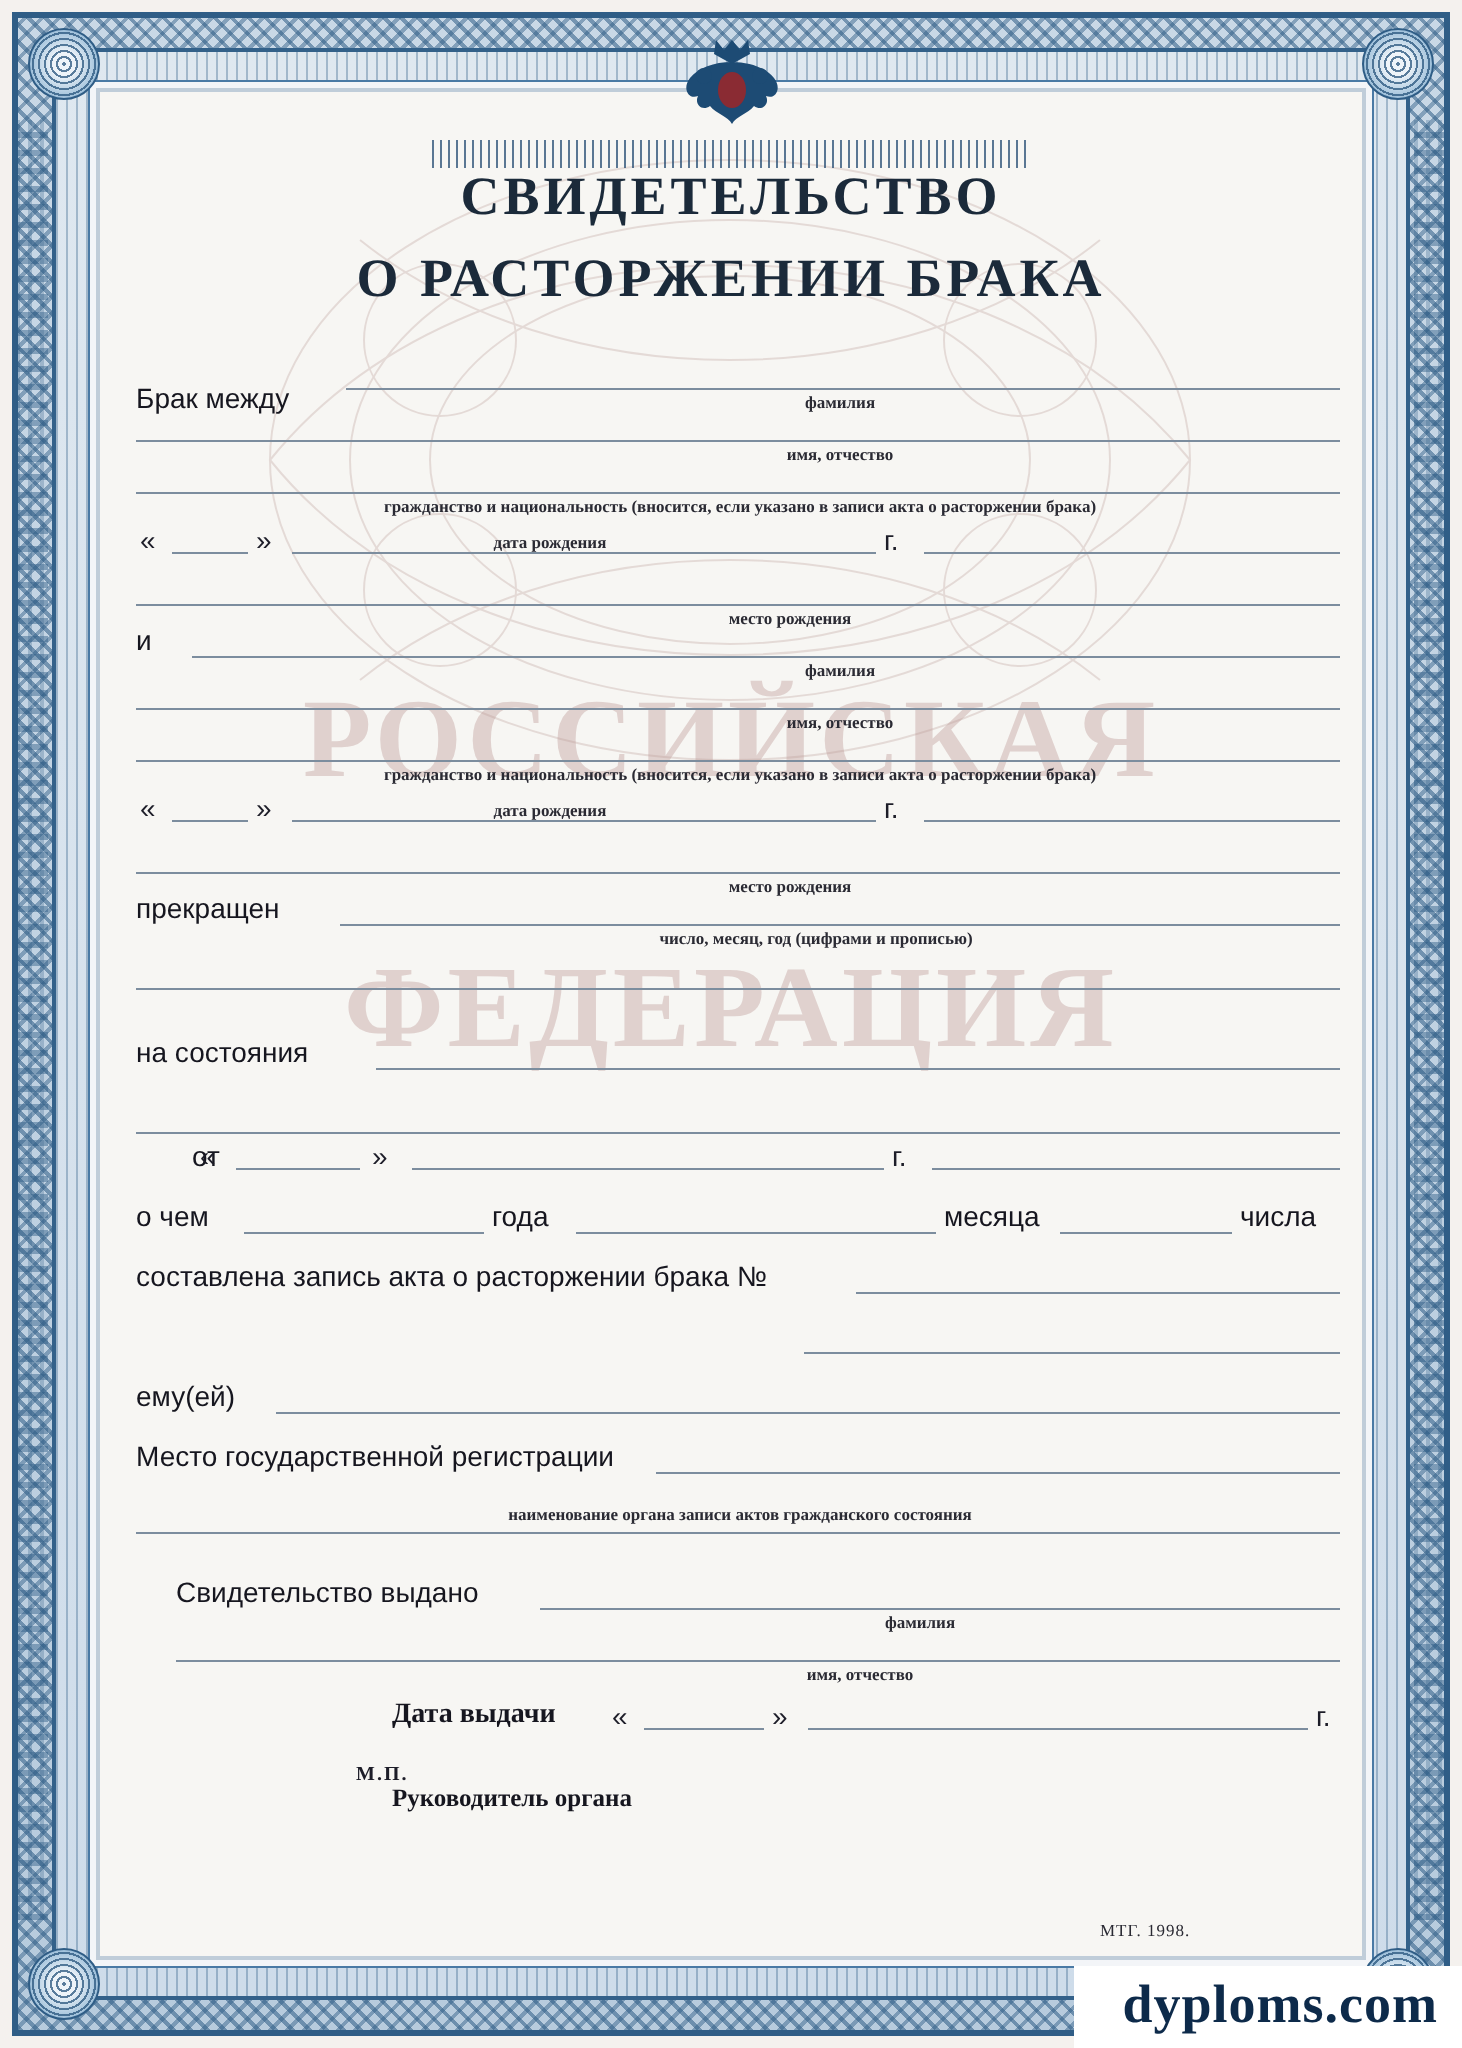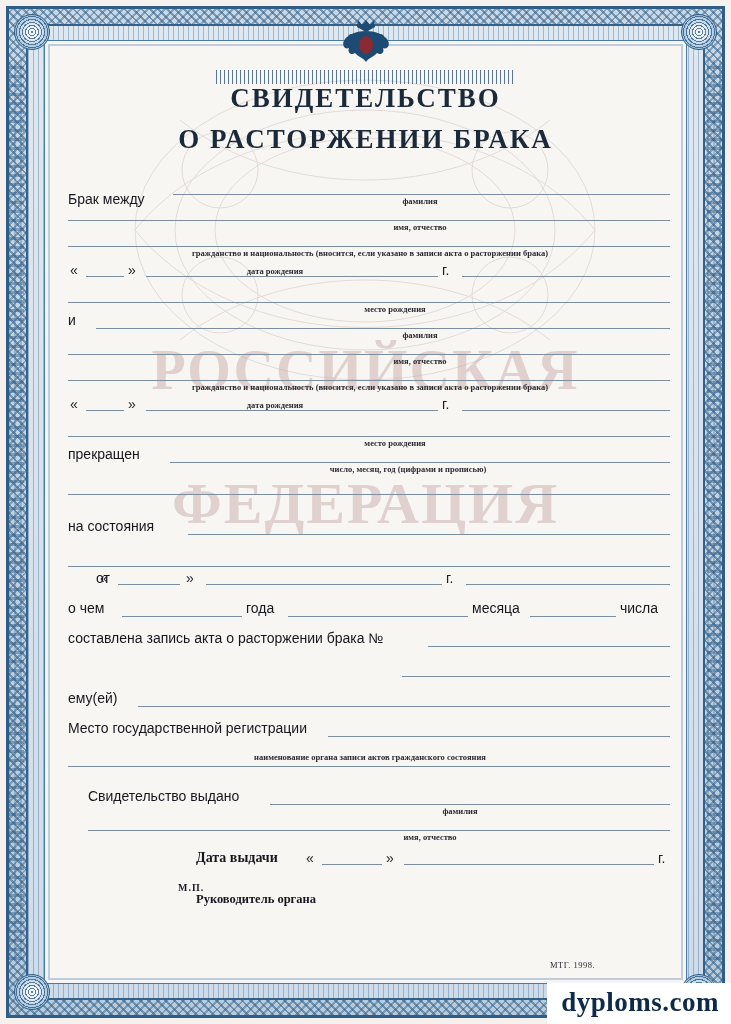--- a/index.html
+++ b/index.html
@@ -207,21 +207,21 @@
   
   .site-badge {
     position: absolute;
     right: 0px;
     bottom: 0px;
     background: #ffffff;
     color: #0d2a4a;
     font-family: "Liberation Serif", serif;
     font-weight: bold;
     font-size: 27px;
-    padding: 4px 12px 6px 14px;
+    padding: 4px 12px 6px 24px;
     letter-spacing: .5px;
   }
 </style>
 </head>
 <body>
 
 <div id="certificate">
 
   <div class="border-outer"></div>
   <div class="border-mid"></div>

